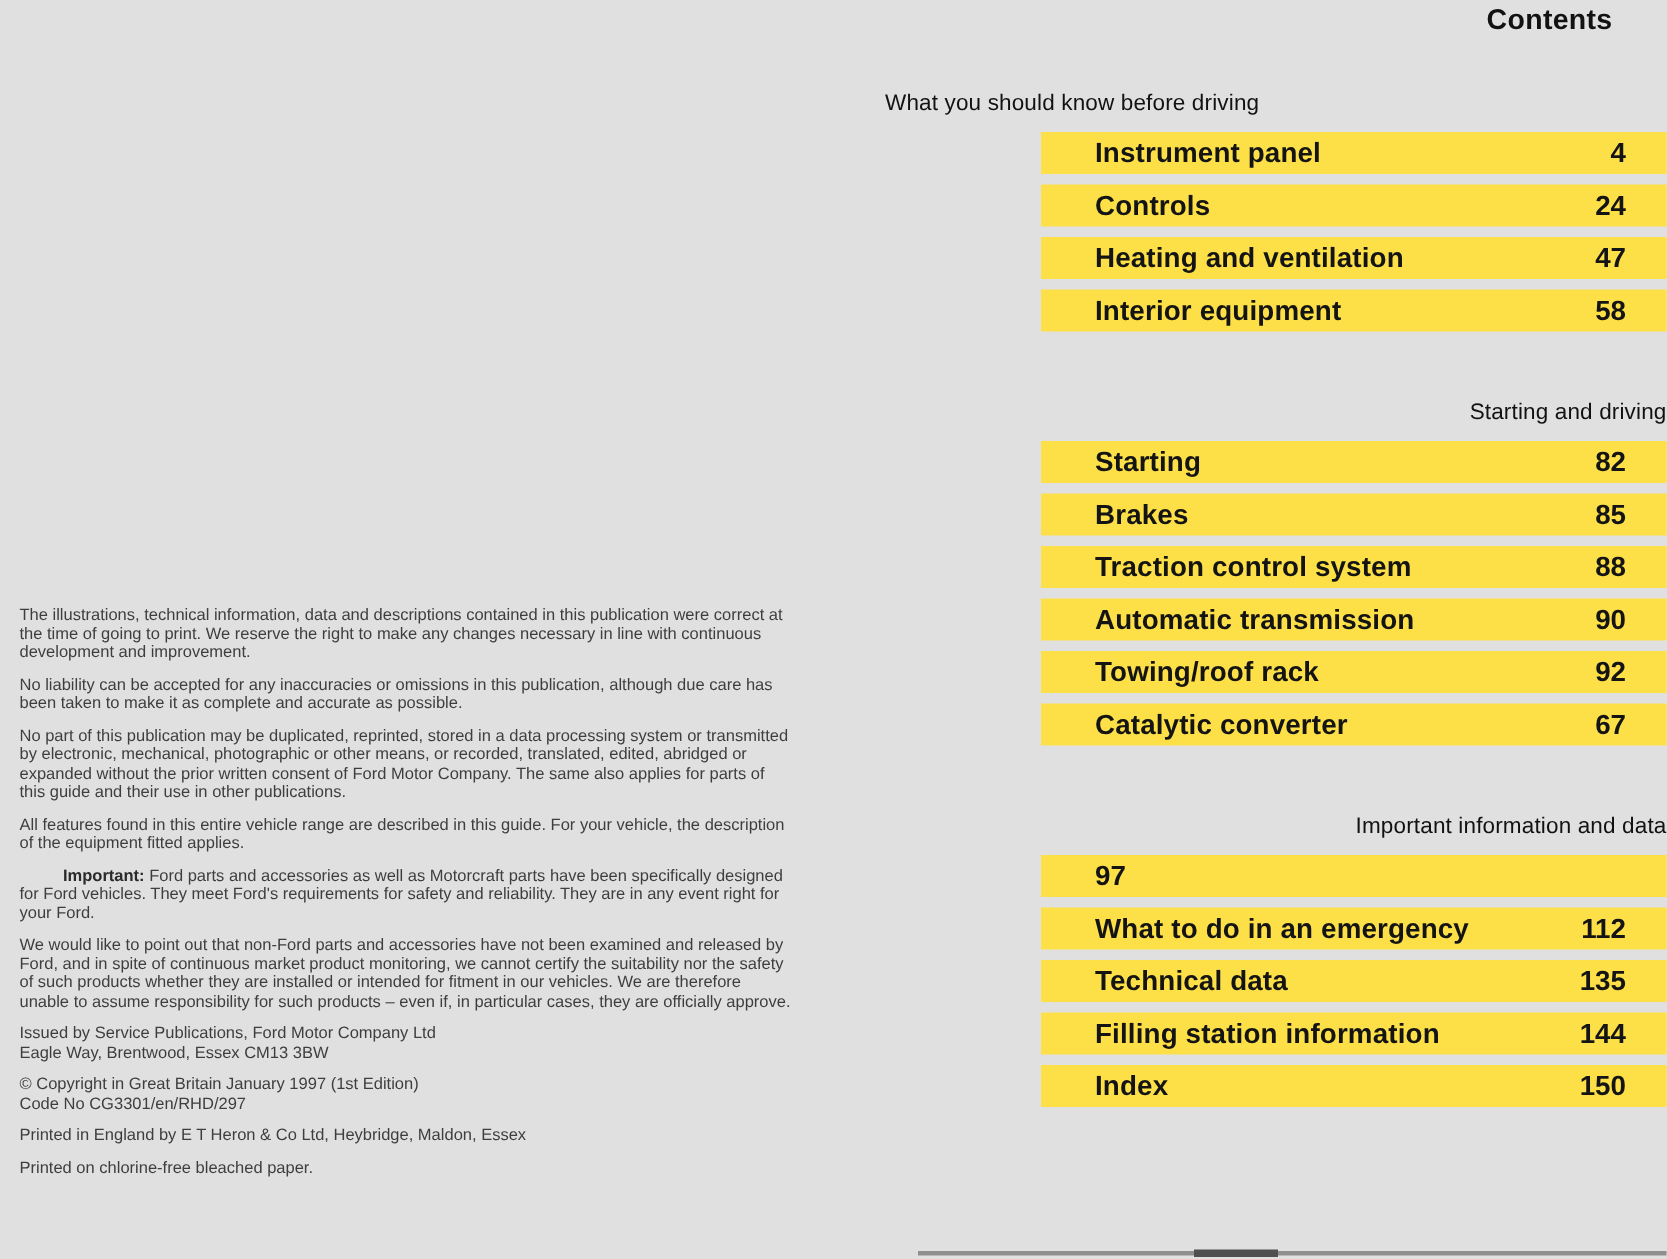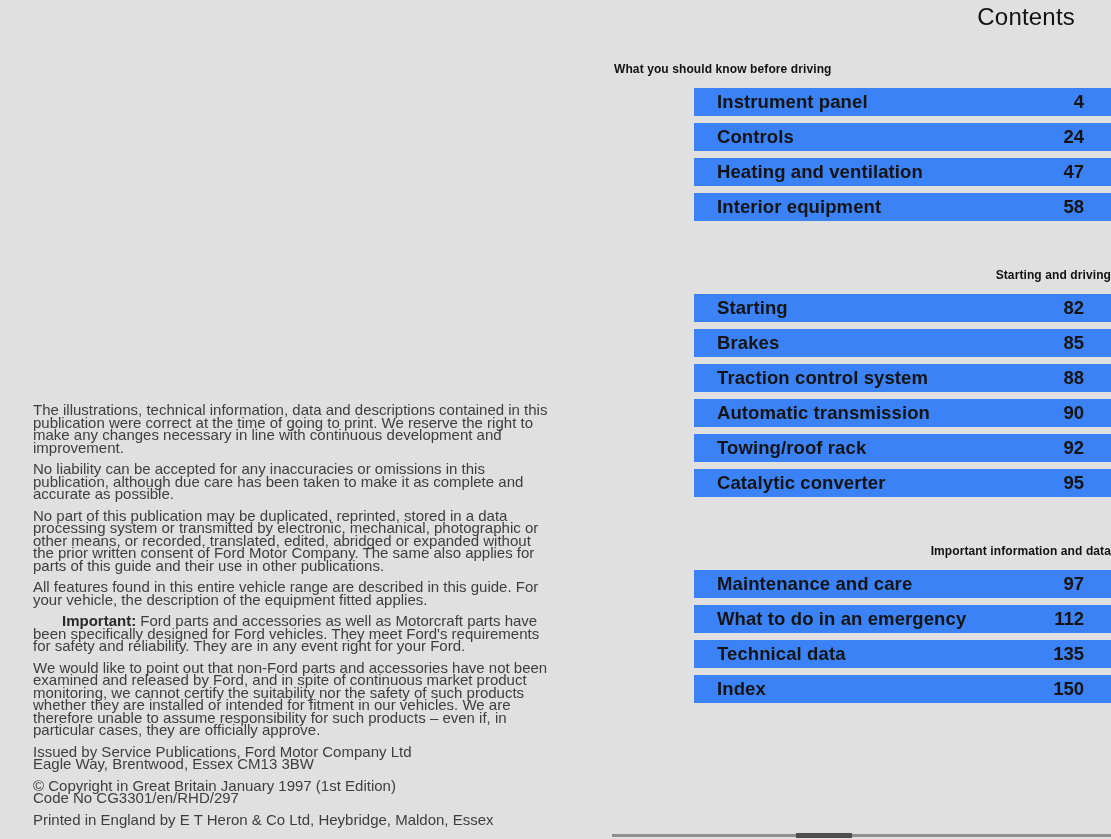--- a/index.html
+++ b/index.html
@@ -14,73 +14,72 @@
     background: #e1e0e0;
     font-family: "Liberation Sans", "DejaVu Sans", sans-serif;
     -webkit-font-smoothing: antialiased;
   }
 
   
   .contents-title {
     position: absolute;
     top: 3px;
     right: 36px;
-    font-size: 24px;
-    font-weight: normal;
+    font-size: 19px;
+    font-weight: bold;
     color: #121212;
     letter-spacing: 0.2px;
   }
 
   
   .legal-block {
     position: absolute;
-    left: 33px;
+    left: 13px;
     top: 404px;
     width: 516px;
-    font-size: 15px;
+    font-size: 11px;
     line-height: 12.5px;
     color: #3e3e3e;
   }
   .legal-para {
     margin: 0 0 9px 0;
   }
   .legal-para strong {
     color: #2a2a2a;
     margin-left: 29px;
   }
 
   
   .toc {
     position: absolute;
     left: 590px;
     top: 56px;
     width: 521px;
   }
   .toc-section-heading {
-    font-size: 12px;
-    font-weight: bold;
+    font-size: 15px;
+    font-weight: normal;
     color: #121212;
     line-height: 26px;
     margin-bottom: 6px;
     letter-spacing: 0.1px;
-    margin-left: 24px;
   }
   .toc-section + .toc-section .toc-section-heading {
     margin-top: 41px;
     text-align: right;
   }
   .toc-row {
     margin-left: 104px;
     height: 28px;
     margin-bottom: 7px;
-    background: #3b82f6;
+    background: #fde047;
     display: flex;
     align-items: center;
     justify-content: space-between;
-    padding-left: 23px;
+    padding-left: 36px;
     padding-right: 27px;
     box-sizing: border-box;
   }
   .toc-label {
     font-size: 18.5px;
     font-weight: bold;
     color: #141414;
     white-space: nowrap;
     letter-spacing: 0.1px;
   }
@@ -116,20 +115,21 @@
 <div class="legal-block">
     <p class="legal-para"><span>The illustrations, technical information, data and descriptions contained in this publication were correct at the time of going to print. We reserve the right to make any changes necessary in line with continuous development and improvement.</span></p>
     <p class="legal-para"><span>No liability can be accepted for any inaccuracies or omissions in this publication, although due care has been taken to make it as complete and accurate as possible.</span></p>
     <p class="legal-para"><span>No part of this publication may be duplicated, reprinted, stored in a data processing system or transmitted by electronic, mechanical, photographic or other means, or recorded, translated, edited, abridged or expanded without the prior written consent of Ford Motor Company. The same also applies for parts of this guide and their use in other publications.</span></p>
     <p class="legal-para"><span>All features found in this entire vehicle range are described in this guide. For your vehicle, the description of the equipment fitted applies.</span></p>
     <p class="legal-para"><strong>Important:</strong><span> Ford parts and accessories as well as Motorcraft parts have been specifically designed for Ford vehicles. They meet Ford's requirements for safety and reliability. They are in any event right for your Ford.</span></p>
     <p class="legal-para"><span>We would like to point out that non-Ford parts and accessories have not been examined and released by Ford, and in spite of continuous market product monitoring, we cannot certify the suitability nor the safety of such products whether they are installed or intended for fitment in our vehicles. We are therefore unable to assume responsibility for such products – even if, in particular cases, they are officially approve.</span></p>
     <p class="legal-para"><span>Issued by Service Publications, Ford Motor Company Ltd</span><br><span>Eagle Way, Brentwood, Essex CM13 3BW</span></p>
     <p class="legal-para"><span>© Copyright in Great Britain January 1997 (1st Edition)</span><br><span>Code No CG3301/en/RHD/297</span></p>
     <p class="legal-para"><span>Printed in England by E T Heron &amp; Co Ltd, Heybridge, Maldon, Essex</span></p>
+    <p class="legal-para"><span>Printed on chlorine-free bleached paper.</span></p>
   </div>
 
 <div class="toc">
     <div class="toc-section">
       <div class="toc-section-heading">What you should know before driving</div>
       <div class="toc-row">
         <span class="toc-label">Instrument panel</span>
         <span class="toc-page">4</span>
       </div>
       <div class="toc-row">
@@ -162,38 +162,41 @@
       <div class="toc-row">
         <span class="toc-label">Automatic transmission</span>
         <span class="toc-page">90</span>
       </div>
       <div class="toc-row">
         <span class="toc-label">Towing/roof rack</span>
         <span class="toc-page">92</span>
       </div>
       <div class="toc-row">
         <span class="toc-label">Catalytic converter</span>
-        <span class="toc-page">95</span>
+        <span class="toc-page">67</span>
       </div>
     </div>
     <div class="toc-section">
       <div class="toc-section-heading">Important information and data</div>
       <div class="toc-row">
-        <span class="toc-label">Maintenance and care</span>
         <span class="toc-page">97</span>
       </div>
       <div class="toc-row">
         <span class="toc-label">What to do in an emergency</span>
         <span class="toc-page">112</span>
       </div>
       <div class="toc-row">
         <span class="toc-label">Technical data</span>
         <span class="toc-page">135</span>
       </div>
       <div class="toc-row">
+        <span class="toc-label">Filling station information</span>
+        <span class="toc-page">144</span>
+      </div>
+      <div class="toc-row">
         <span class="toc-label">Index</span>
         <span class="toc-page">150</span>
       </div>
     </div>
   </div>
 
 <div class="scan-artifact-line"></div>
 <div class="scan-artifact-blob"></div>
 
 </body></html>

